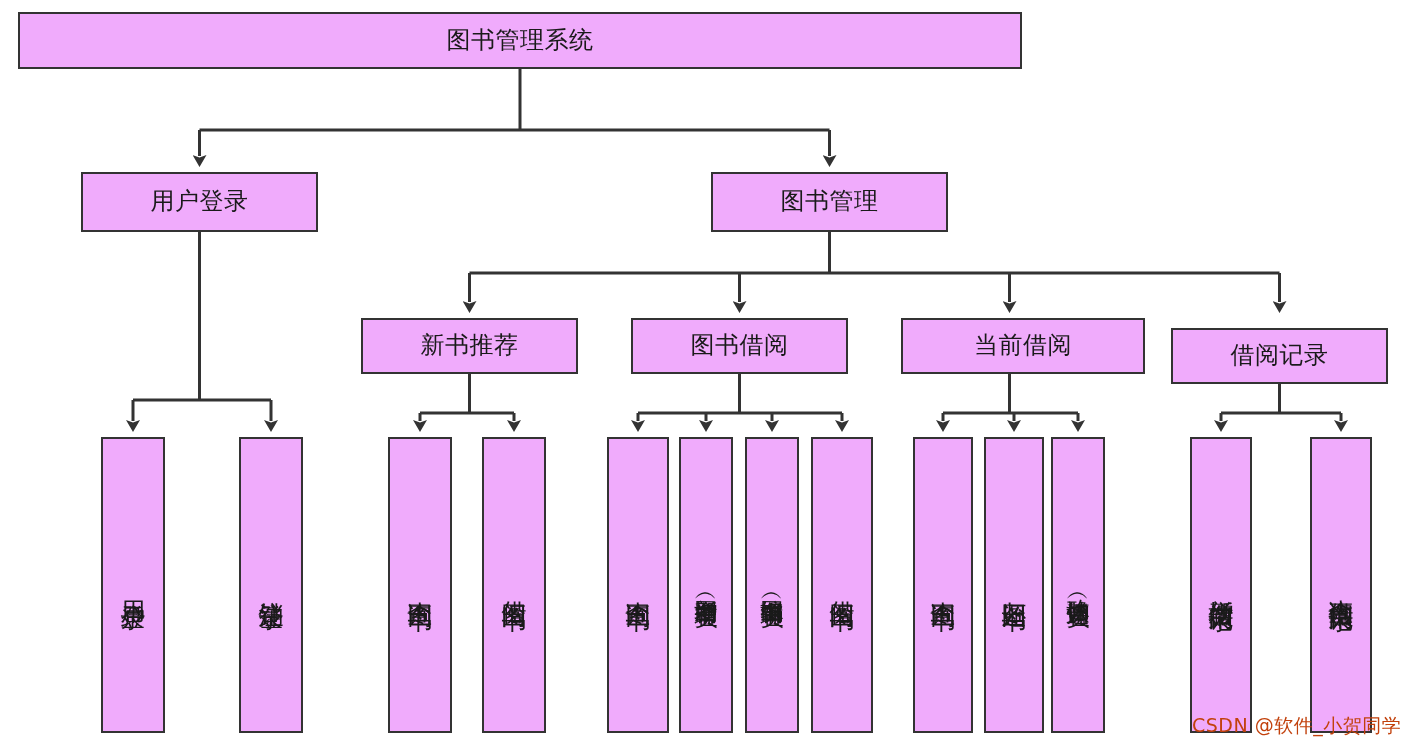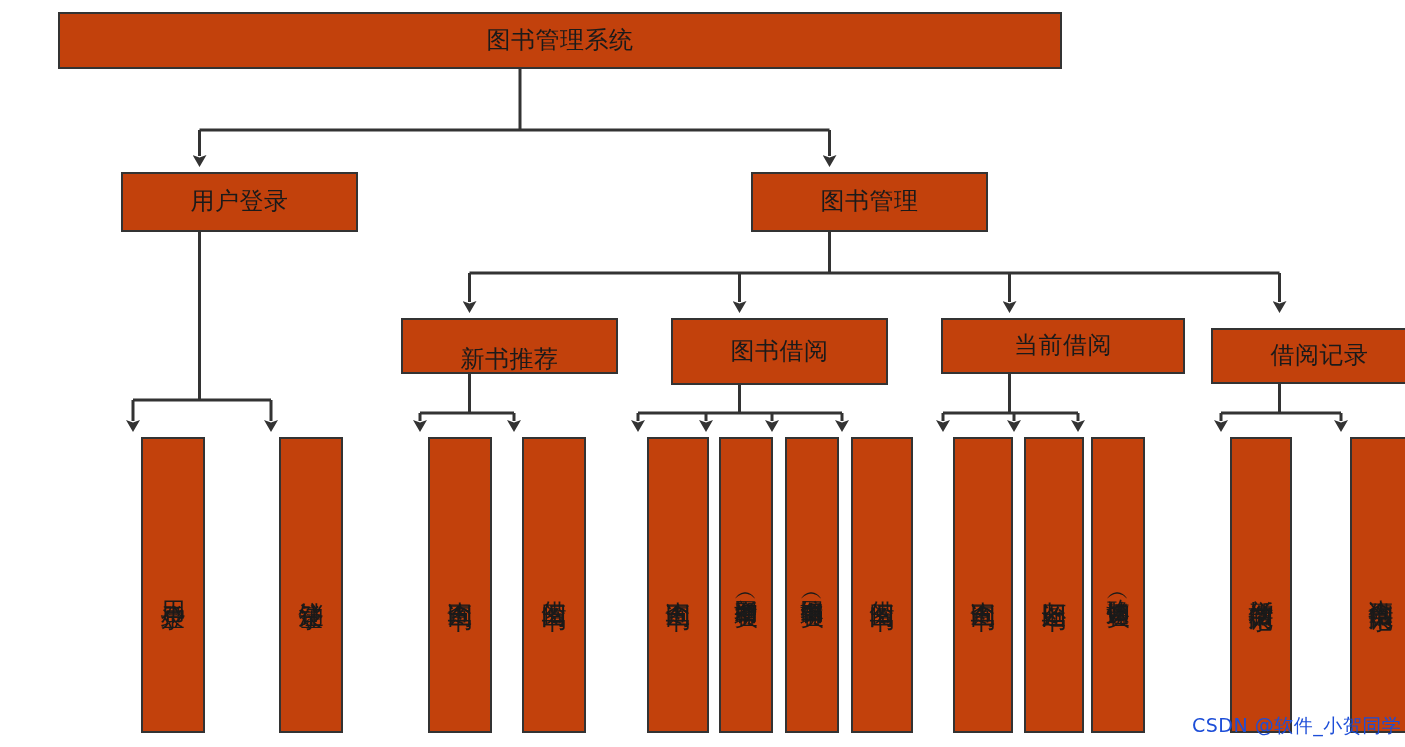--- a/index.html
+++ b/index.html
@@ -21,27 +21,26 @@
     position: absolute;
     left: 0;
     top: 0;
     width: 1405px;
     height: 747px;
     pointer-events: none;
   }
   .node {
     position: absolute;
     box-sizing: border-box;
-    background: #c2410c;
+    background: #f0abfc;
     border: 2px solid #333333;
     display: flex;
     align-items: center;
     justify-content: center;
     overflow: hidden;
-    margin-left: 40px;
   }
   .node .label {
     color: #1a1a1a;
     line-height: 1.05;
     text-align: center;
     white-space: nowrap;
   }
   .node.horiz .label {
     font-size: 24px;
     letter-spacing: 0.5px;
@@ -60,21 +59,21 @@
     letter-spacing: 2px;
     line-height: 1;
     white-space: nowrap;
   }
   .node.vert.narrow .label {
     font-size: 23px;
     letter-spacing: 1px;
   }
   .watermark {
     position: absolute;
-    color: #1d4ed8;
+    color: #c2410c;
     font-size: 19px;
     letter-spacing: 0.5px;
     white-space: nowrap;
     pointer-events: none;
   }
 </style>
 </head>
 <body>
 
 <div id="canvas">
@@ -125,24 +124,24 @@
   <div id="nodes-layer">
       <div class="node horiz root" style="left: 18px; top: 12px; width: 1004px; height: 57px;">
         <span class="label">图书管理系统</span>
       </div>
       <div class="node horiz" style="left: 81px; top: 172px; width: 237px; height: 60px;">
         <span class="label">用户登录</span>
       </div>
       <div class="node horiz" style="left: 711px; top: 172px; width: 237px; height: 60px;">
         <span class="label">图书管理</span>
       </div>
-      <div class="node horiz" style="left: 361px; top: 318px; width: 217px; height: 56px; align-items: flex-end;">
+      <div class="node horiz" style="left: 361px; top: 318px; width: 217px; height: 56px;">
         <span class="label">新书推荐</span>
       </div>
-      <div class="node horiz" style="left: 631px; top: 318px; width: 217px; height: 67px;">
+      <div class="node horiz" style="left: 631px; top: 318px; width: 217px; height: 56px;">
         <span class="label">图书借阅</span>
       </div>
       <div class="node horiz" style="left: 901px; top: 318px; width: 244px; height: 56px;">
         <span class="label">当前借阅</span>
       </div>
       <div class="node horiz" style="left: 1171px; top: 328px; width: 217px; height: 56px;">
         <span class="label">借阅记录</span>
       </div>
       <div class="node vert" style="left: 101px; top: 437px; width: 64px; height: 296px;">
         <span class="label">用户登录</span>

